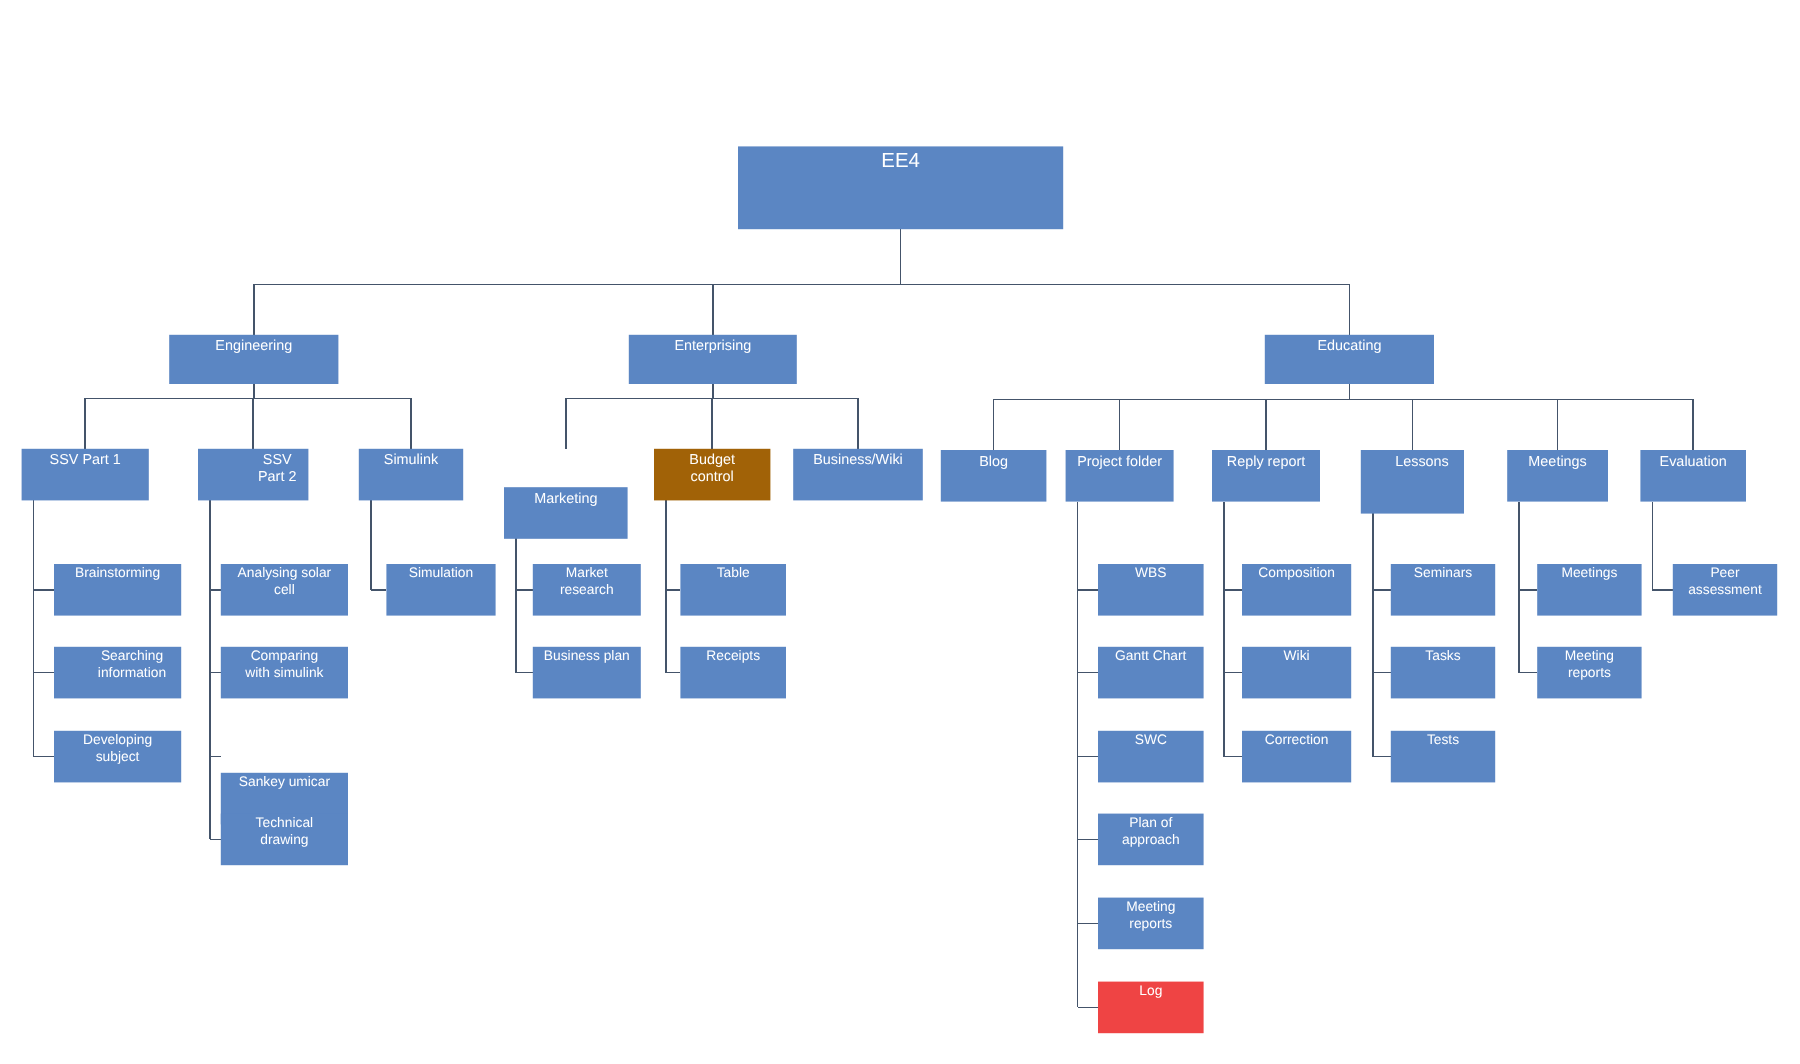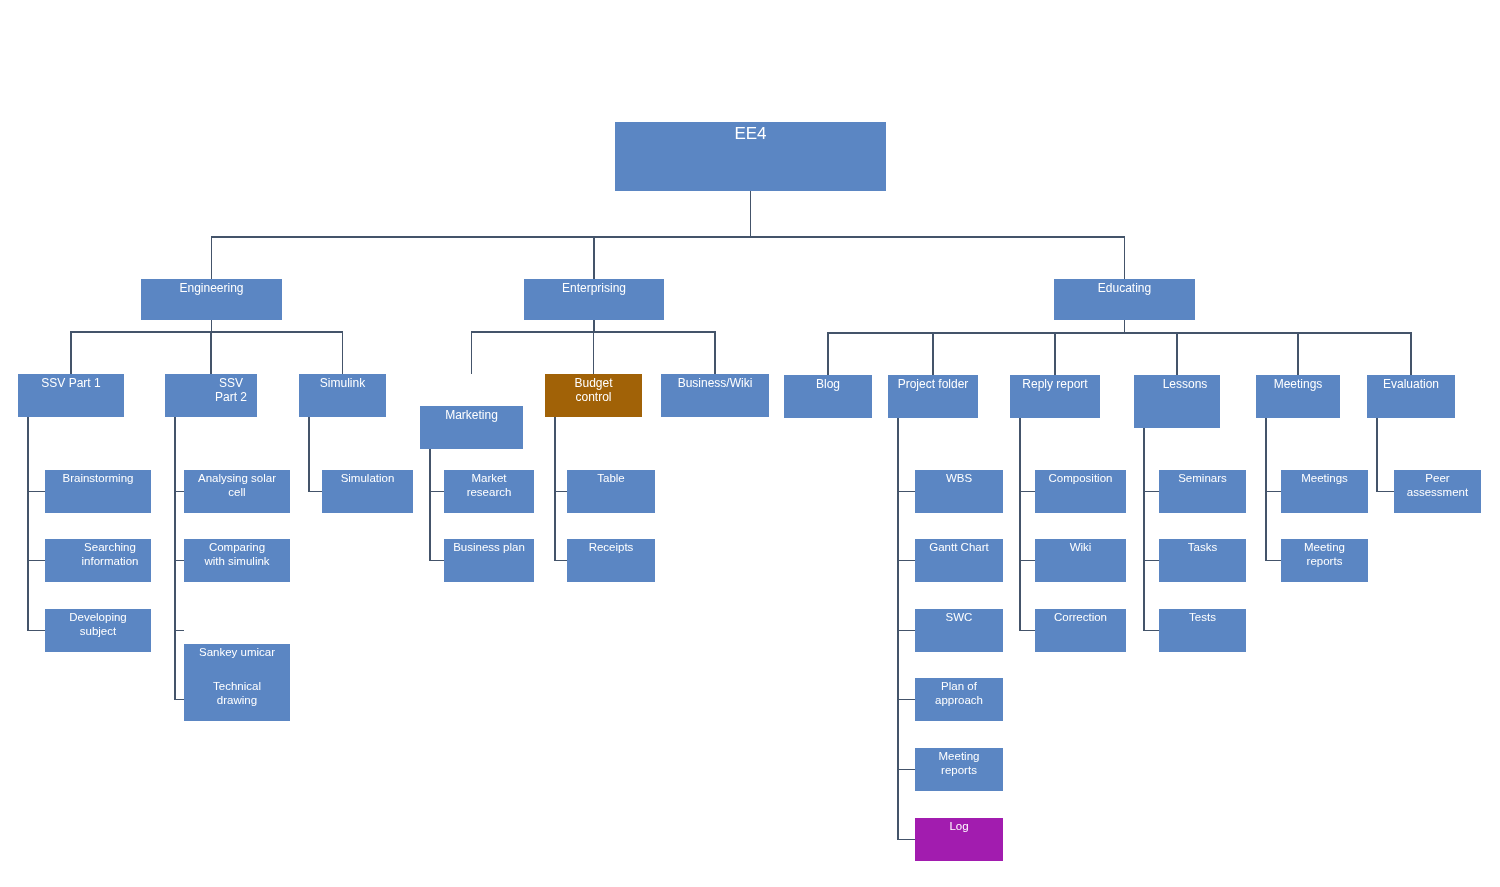--- a/index.html
+++ b/index.html
@@ -151,21 +151,21 @@
       <div class="node lvl3" style="left: 444px; top: 539px; width: 90px; height: 43px; background: rgb(91, 134, 195); color: rgb(255, 255, 255);"><span>Business plan</span></div>
       <div class="node lvl3" style="left: 567px; top: 470px; width: 88px; height: 43px; background: rgb(91, 134, 195); color: rgb(255, 255, 255);"><span>Table</span></div>
       <div class="node lvl3" style="left: 567px; top: 539px; width: 88px; height: 43px; background: rgb(91, 134, 195); color: rgb(255, 255, 255);"><span>Receipts</span></div>
       <div class="node lvl3" style="left: 915px; top: 470px; width: 88px; height: 43px; background: rgb(91, 134, 195); color: rgb(255, 255, 255);"><span>WBS</span></div>
       <div class="node lvl3" style="left: 915px; top: 539px; width: 88px; height: 43px; background: rgb(91, 134, 195); color: rgb(255, 255, 255);"><span>Gantt Chart</span></div>
       <div class="node lvl3" style="left: 915px; top: 609px; width: 88px; height: 43px; background: rgb(91, 134, 195); color: rgb(255, 255, 255);"><span>SWC</span></div>
       <div class="node lvl3" style="left: 915px; top: 678px; width: 88px; height: 43px; background: rgb(91, 134, 195); color: rgb(255, 255, 255);"><span>Plan of
 approach</span></div>
       <div class="node lvl3" style="left: 915px; top: 748px; width: 88px; height: 43px; background: rgb(91, 134, 195); color: rgb(255, 255, 255);"><span>Meeting
 reports</span></div>
-      <div class="node lvl3" style="left: 915px; top: 818px; width: 88px; height: 43px; background: #a21caf; color: rgb(255, 255, 255);"><span>Log</span></div>
+      <div class="node lvl3" style="left: 915px; top: 818px; width: 88px; height: 43px; background: #ef4444; color: rgb(255, 255, 255);"><span>Log</span></div>
       <div class="node lvl3" style="left: 1035px; top: 470px; width: 91px; height: 43px; background: rgb(91, 134, 195); color: rgb(255, 255, 255);"><span>Composition</span></div>
       <div class="node lvl3" style="left: 1035px; top: 539px; width: 91px; height: 43px; background: rgb(91, 134, 195); color: rgb(255, 255, 255);"><span>Wiki</span></div>
       <div class="node lvl3" style="left: 1035px; top: 609px; width: 91px; height: 43px; background: rgb(91, 134, 195); color: rgb(255, 255, 255);"><span>Correction</span></div>
       <div class="node lvl3" style="left: 1159px; top: 470px; width: 87px; height: 43px; background: rgb(91, 134, 195); color: rgb(255, 255, 255);"><span>Seminars</span></div>
       <div class="node lvl3" style="left: 1159px; top: 539px; width: 87px; height: 43px; background: rgb(91, 134, 195); color: rgb(255, 255, 255);"><span>Tasks</span></div>
       <div class="node lvl3" style="left: 1159px; top: 609px; width: 87px; height: 43px; background: rgb(91, 134, 195); color: rgb(255, 255, 255);"><span>Tests</span></div>
       <div class="node lvl3" style="left: 1281px; top: 470px; width: 87px; height: 43px; background: rgb(91, 134, 195); color: rgb(255, 255, 255);"><span>Meetings</span></div>
       <div class="node lvl3" style="left: 1281px; top: 539px; width: 87px; height: 43px; background: rgb(91, 134, 195); color: rgb(255, 255, 255);"><span>Meeting
 reports</span></div>
       <div class="node lvl3" style="left: 1394px; top: 470px; width: 87px; height: 43px; background: rgb(91, 134, 195); color: rgb(255, 255, 255);"><span>Peer

